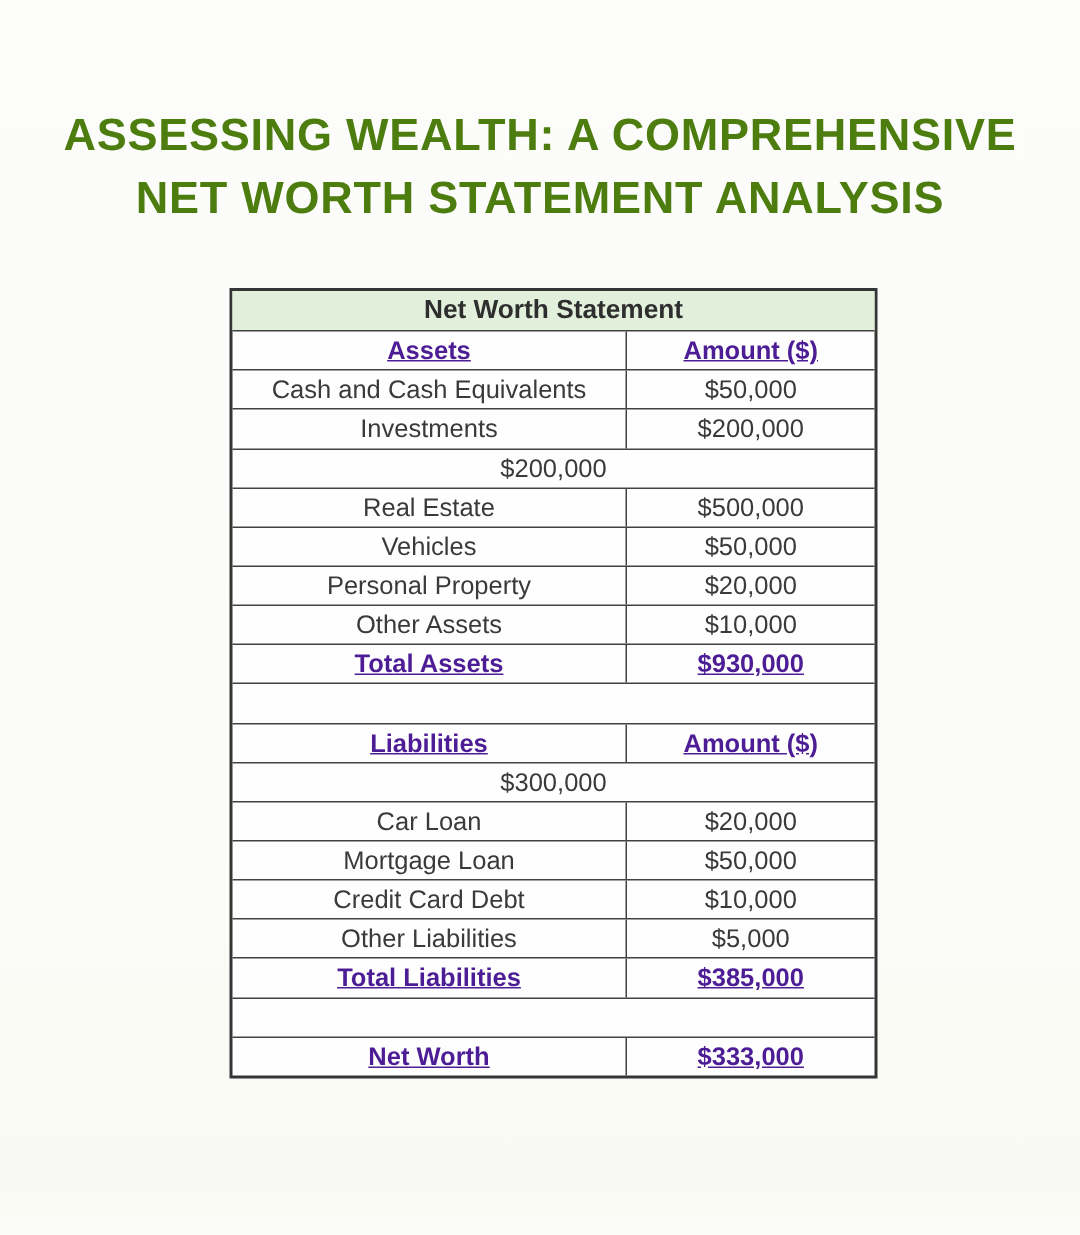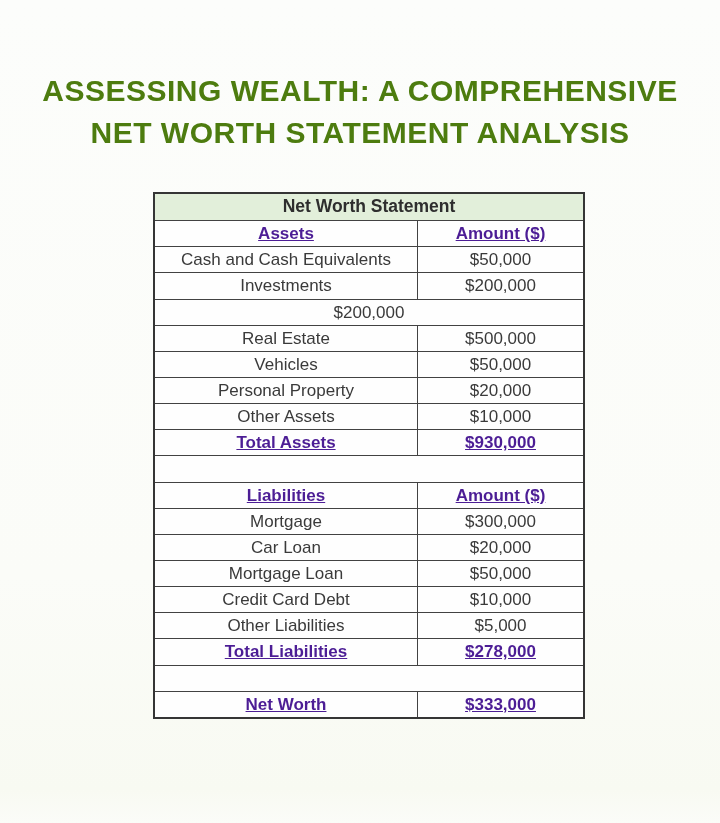--- a/index.html
+++ b/index.html
@@ -132,21 +132,20 @@
   <div class="row">
     <div class="cell full"></div>
   </div>
 
   <div class="row bold">
     <div class="cell label">Liabilities</div>
     <div class="cell amount">Amount ($)</div>
   </div>
 
   <div class="row">
-    <div class="cell label">Mortgage</div>
     <div class="cell amount">$300,000</div>
   </div>
   <div class="row">
     <div class="cell label">Car Loan</div>
     <div class="cell amount">$20,000</div>
   </div>
   <div class="row">
     <div class="cell label">Mortgage Loan</div>
     <div class="cell amount">$50,000</div>
   </div>
@@ -154,21 +153,21 @@
     <div class="cell label">Credit Card Debt</div>
     <div class="cell amount">$10,000</div>
   </div>
   <div class="row">
     <div class="cell label">Other Liabilities</div>
     <div class="cell amount">$5,000</div>
   </div>
 
   <div class="row bold">
     <div class="cell label">Total Liabilities</div>
-    <div class="cell amount">$278,000</div>
+    <div class="cell amount">$385,000</div>
   </div>
 
   <div class="row">
     <div class="cell full"></div>
   </div>
 
   <div class="row bold">
     <div class="cell label">Net Worth</div>
     <div class="cell amount">$333,000</div>
   </div>

